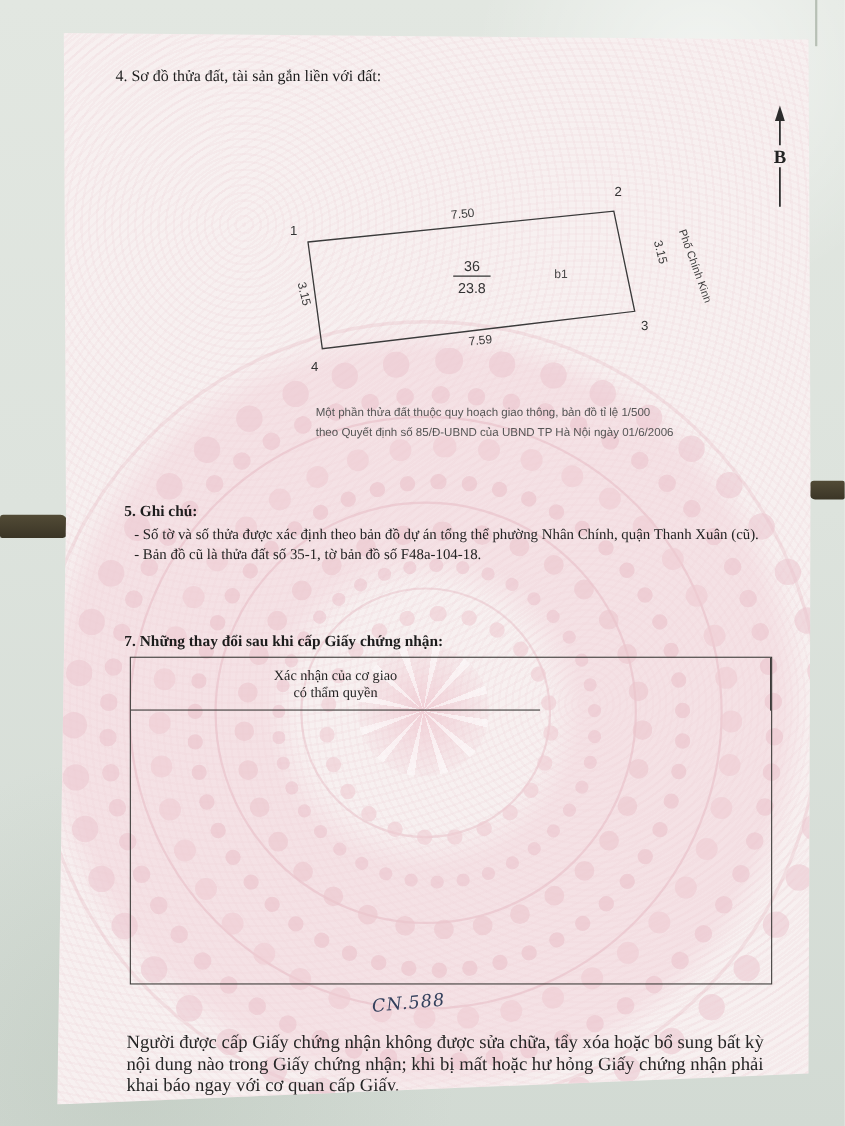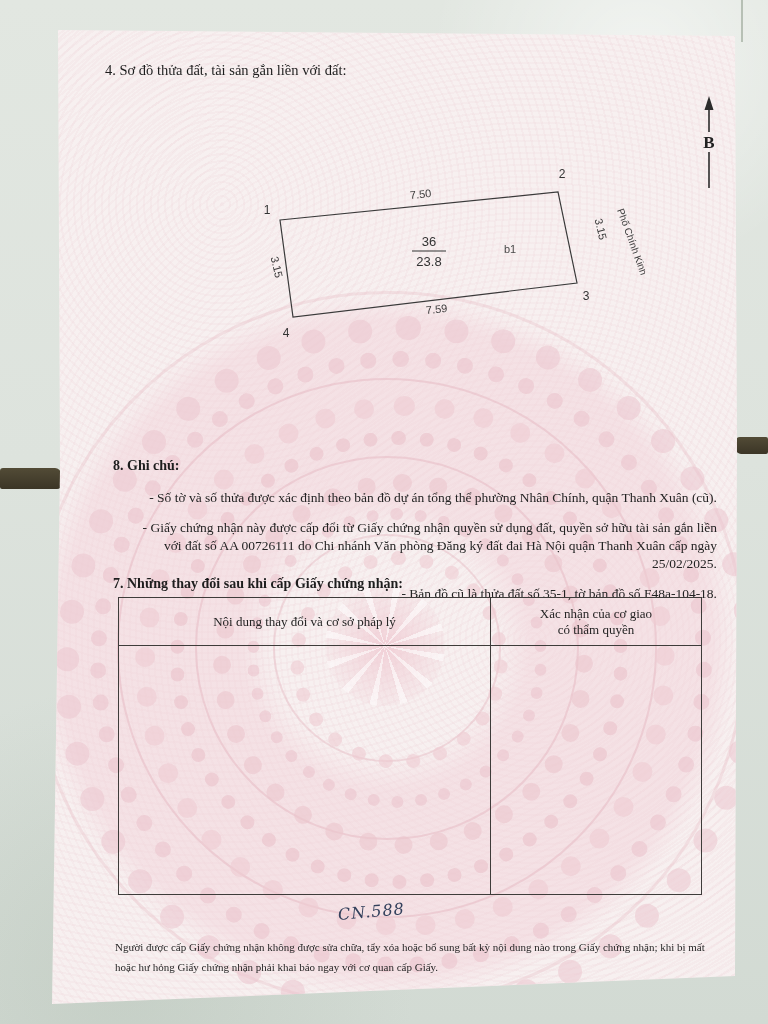--- a/index.html
+++ b/index.html
@@ -47,38 +47,38 @@
     background:
       repeating-conic-gradient(from 8deg, rgba(255,255,255,.55) 0 7deg, rgba(255,255,255,0) 7deg 30deg),
       radial-gradient(rgba(240,203,211,.85), rgba(240,203,211,.15) 70%);}
 
   .content{position:absolute;left:0;top:0;width:100%;height:100%;z-index:2;}
   .abs{position:absolute;}
 
   .h-title{font-weight:normal;font-size:14.5px;color:#1d1d1d;}
   .sec-head{font-weight:bold;font-size:14px;color:#1d1d1d;}
   .body-text{font-size:13.5px;line-height:18px;color:#232323;}
-  .body-text p{margin:12px;text-indent:9px;text-align:right;}
+  .body-text p{margin:0;text-indent:9px;}
   .map-note{font-family:"Liberation Sans",sans-serif;font-size:10.5px;line-height:18px;color:#555;}
 
   .plot-table{position:absolute;left:118px;top:571px;width:582px;height:296px;
     border:1px solid #3e3c3a;display:grid;grid-template-columns:372px 1fr;grid-template-rows:48px 1fr;}
   .plot-table .hc{border-bottom:1px solid #3e3c3a;display:flex;flex-direction:column;
     align-items:center;justify-content:center;font-size:13px;color:#242424;line-height:16px;}
   .plot-table .c1{border-right:1px solid #3e3c3a;}
   .plot-table .b1cell{border-right:1px solid #3e3c3a;}
 
   .registry{position:absolute;left:122px;top:884px;font-size:14.5px;font-weight:bold;color:#1f1f1f;white-space:nowrap;}
   .registry .dots{font-weight:normal;letter-spacing:1.5px;color:#333;}
   .handwriting{
     position:absolute;left:338px;top:876px;
     font-family:"DejaVu Serif",serif;font-style:italic;font-size:16px;
     color:#33405c;transform:rotate(-5deg);letter-spacing:1px;
   }
-  .footer{position:absolute;left:115px;top:912px;width:594px;font-size:11px;line-height:19.5px;color:#262626;font-family:Liberation Serif, serif;}
+  .footer{position:absolute;left:115px;top:912px;width:594px;font-size:17px;line-height:19.5px;color:#262626;font-family:Liberation Serif, serif;}
 
   .svg-dim{font-family:"Liberation Sans",sans-serif;font-size:11px;fill:#3a3a3a;}
   .svg-corner{font-family:"Liberation Sans",sans-serif;font-size:12px;fill:#333;}
   .svg-mid{font-family:"Liberation Sans",sans-serif;font-size:13px;fill:#333;}
   .svg-b1{font-family:"Liberation Sans",sans-serif;font-size:11px;fill:#4a4a4a;}
   .svg-street{font-family:"Liberation Sans",sans-serif;font-size:10px;fill:#3b3b3b;}
 </style>
 </head>
 <body>
 
@@ -126,35 +126,35 @@
       <text class="svg-dim" x="352" y="70" text-anchor="middle" transform="rotate(76 352 70)">3.15</text>
 
       <text class="svg-mid" x="184" y="86" text-anchor="middle">36</text>
       <line x1="167" y1="91" x2="201" y2="91" stroke="#333" stroke-width="1.1"></line>
       <text class="svg-mid" x="184" y="106" text-anchor="middle">23.8</text>
       <text class="svg-b1" x="265" y="93" text-anchor="middle">b1</text>
 
       <text class="svg-street" x="372" y="50" transform="rotate(70 372 50)">Phố Chính Kinh</text>
     </svg>
 
+    <div class="abs map-note" style="left:287px;top:340px;width:420px;">
+      <div>Một phần thửa đất thuộc quy hoạch giao thông, bản đồ tỉ lệ 1/500</div>
+      <div>theo Quyết định số 85/Đ-UBND của UBND TP Hà Nội ngày 01/6/2006</div>
+    </div>
 
-    <div class="abs sec-head" style="left:113px;top:432px;">8. Ghi chú:</div>
+    <div class="abs sec-head" style="left:113px;top:432px;">5. Ghi chú:</div>
 
     <div class="abs body-text" style="left:113px;top:451px;width:616px;">
       <p>- Số tờ và số thửa được xác định theo bản đồ dự án tổng thể phường Nhân Chính, quận Thanh Xuân (cũ).</p>
-      <p>- Giấy chứng nhận này được cấp đổi từ Giấy chứng nhận quyền sử dụng đất, quyền sở hữu tài sản gắn liền với đất số AA 00726111 do Chi nhánh Văn phòng Đăng ký đất đai Hà Nội quận Thanh Xuân cấp ngày 25/02/2025.</p>
       <p>- Bản đồ cũ là thửa đất số 35-1, tờ bản đồ số F48a-104-18.</p>
     </div>
 
     <div class="abs sec-head" style="left:113px;top:550px;">7. Những thay đổi sau khi cấp Giấy chứng nhận:</div>
 
     <div class="plot-table">
-      <div class="hc c1">
-        <span>Nội dung thay đổi và cơ sở pháp lý</span>
-      </div>
       <div class="hc">
         <span>Xác nhận của cơ giao</span>
         <span>có thẩm quyền</span>
       </div>
       <div class="b1cell"></div>
       <div></div>
     </div>
 
     <div class="handwriting">CN.588</div>
 

